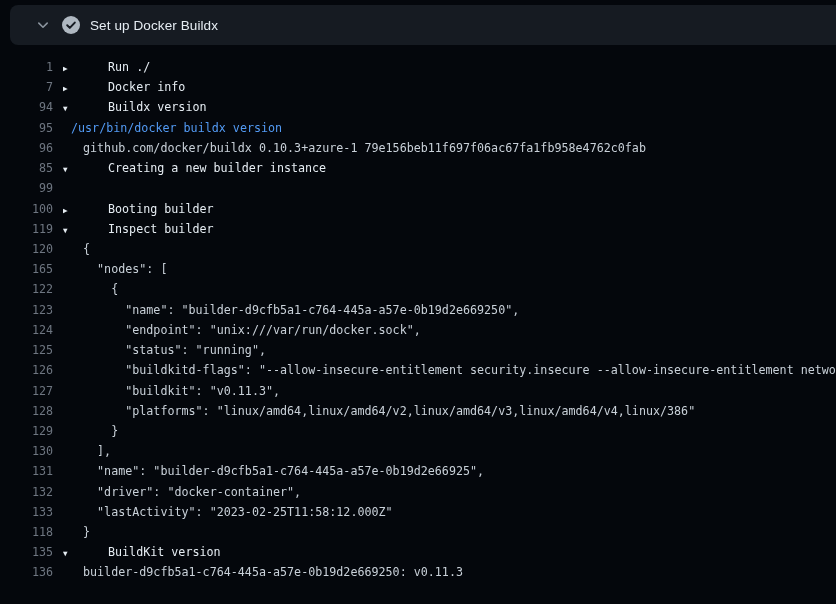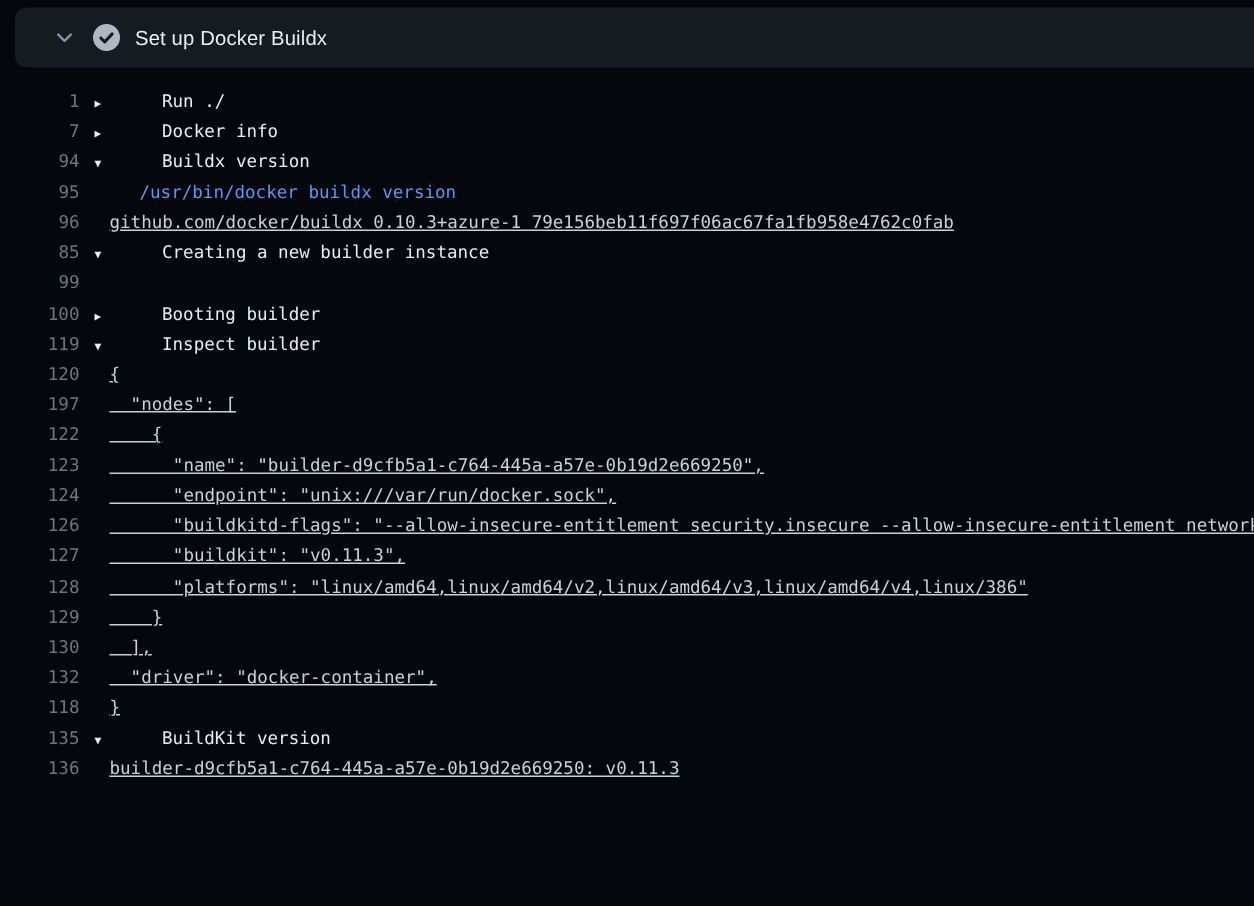--- a/index.html
+++ b/index.html
@@ -65,22 +65,22 @@
     flex:none;width:13px;margin-left:10px;
     font-size:7.5px;line-height:20.22px;
     color:var(--group-text);
     text-align:left;
     cursor:pointer;
   }
   .row .txt{color:var(--log-text);}
   .row.group-collapsed .txt,
   .row.group-expanded .txt{color:var(--group-text);padding-left:32px;}
   .row.group-collapsed,.row.group-expanded{cursor:pointer;}
-  .row.command .txt{color:var(--command-blue);margin-left:40px;}
-  .row.output .txt{margin-left:20px;text-decoration:underline;}
+  .row.command .txt{color:var(--command-blue);margin-left:18px;}
+  .row.output .txt{margin-left:30px;}
 </style>
 </head>
 <body>
 
 <div class="viewport">
 
   <div class="step-header">
     <svg class="chev" viewBox="0 0 16 16">
       <path d="M3.2 5.8 L8 10.6 L12.8 5.8" fill="none" stroke="#8b949e" stroke-width="1.8" stroke-linecap="round" stroke-linejoin="round"></path>
     </svg>
@@ -135,40 +135,45 @@
     <span class="ln">119</span>
     <span class="arrow">▼</span>
     <span class="txt">Inspect builder</span>
   </div>
       <div class="row output">
     <span class="ln">120</span>
     
     <span class="txt">{</span>
   </div>
       <div class="row output">
-    <span class="ln">197</span>
+    <span class="ln">165</span>
     
     <span class="txt">  "nodes": [</span>
   </div>
       <div class="row output">
     <span class="ln">122</span>
     
     <span class="txt">    {</span>
   </div>
       <div class="row output">
     <span class="ln">123</span>
     
     <span class="txt">      "name": "builder-d9cfb5a1-c764-445a-a57e-0b19d2e669250",</span>
   </div>
       <div class="row output">
     <span class="ln">124</span>
     
     <span class="txt">      "endpoint": "unix:///var/run/docker.sock",</span>
   </div>
       <div class="row output">
+    <span class="ln">125</span>
+    
+    <span class="txt">      "status": "running",</span>
+  </div>
+      <div class="row output">
     <span class="ln">126</span>
     
     <span class="txt">      "buildkitd-flags": "--allow-insecure-entitlement security.insecure --allow-insecure-entitlement network.host",</span>
   </div>
       <div class="row output">
     <span class="ln">127</span>
     
     <span class="txt">      "buildkit": "v0.11.3",</span>
   </div>
       <div class="row output">
@@ -180,25 +185,35 @@
     <span class="ln">129</span>
     
     <span class="txt">    }</span>
   </div>
       <div class="row output">
     <span class="ln">130</span>
     
     <span class="txt">  ],</span>
   </div>
       <div class="row output">
+    <span class="ln">131</span>
+    
+    <span class="txt">  "name": "builder-d9cfb5a1-c764-445a-a57e-0b19d2e66925",</span>
+  </div>
+      <div class="row output">
     <span class="ln">132</span>
     
     <span class="txt">  "driver": "docker-container",</span>
   </div>
       <div class="row output">
+    <span class="ln">133</span>
+    
+    <span class="txt">  "lastActivity": "2023-02-25T11:58:12.000Z"</span>
+  </div>
+      <div class="row output">
     <span class="ln">118</span>
     
     <span class="txt">}</span>
   </div>
       <div class="row group-expanded">
     <span class="ln">135</span>
     <span class="arrow">▼</span>
     <span class="txt">BuildKit version</span>
   </div>
       <div class="row output">

